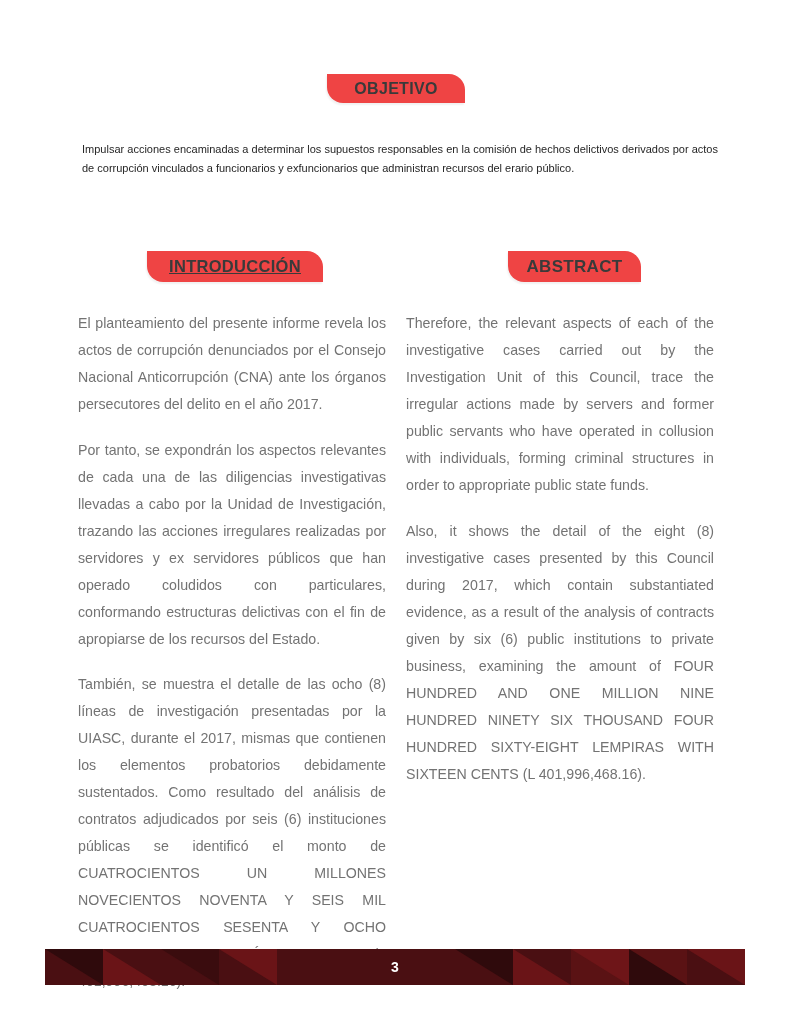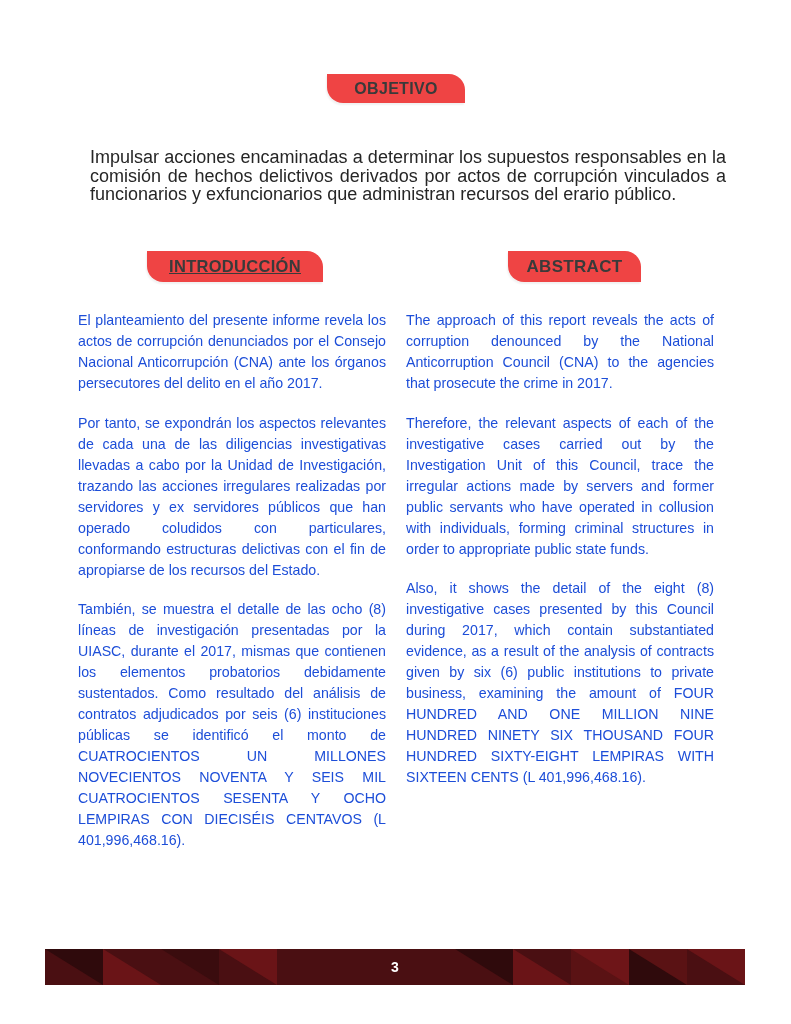--- a/index.html
+++ b/index.html
@@ -17,38 +17,38 @@
       color: #3a3a3a;
       letter-spacing: 0.3px;
     }
     .tab-objetivo { left: 327px; top: 74px; width: 138px; height: 29px; font-size: 16px; }
     .tab-intro    { left: 147px; top: 251px; width: 176px; height: 31px; font-size: 16.5px; text-decoration: underline; }
     .tab-abstract { left: 508px; top: 251px; width: 133px; height: 31px; font-size: 17px; }
 
     .para {
       position: absolute;
       font-family: "Liberation Sans", sans-serif;
-      font-size: 18px;
+      font-size: 11px;
       line-height: 18.6px;
       text-align: justify;
       color: #262626;
-      margin: 12px;
+      margin: 4px;
     }
     .objective-text { left: 78px; top: 136px; width: 636px; text-align: justify; }
 
     .col { position: absolute; top: 310px; width: 308px; }
     .col-left  { left: 78px; }
     .col-right { left: 406px; }
     .col p {
       margin: 0 0 18.6px 0;
       font-family: "Liberation Sans", sans-serif;
       font-size: 14.2px;
-      line-height: 21px;
+      line-height: 27px;
       text-align: justify;
-      color: #1d4ed8;
+      color: #737373;
     }
 
     .footer {
       position: absolute; left: 45px; top: 949px; width: 700px; height: 36px;
       background: #4a0f12; overflow: hidden;
     }
     .footer svg { position: absolute; left: 0; top: 0; }
     .page-number {
       position: absolute; left: 0; top: 0; width: 700px; height: 36px;
       display: flex; align-items: center; justify-content: center;
@@ -72,21 +72,20 @@
   <span>ABSTRACT</span>
 </div>
 
 <div class="col col-left">
   <p>El planteamiento del presente informe revela los actos de corrupción denunciados por el Consejo Nacional Anticorrupción (CNA) ante los órganos persecutores del delito en el año 2017.</p>
   <p>Por tanto, se expondrán los aspectos relevantes de cada una de las diligencias investigativas llevadas a cabo por la Unidad de Investigación, trazando las acciones irregulares realizadas por servidores y ex servidores públicos que han operado coludidos con particulares, conformando estructuras delictivas con el fin de apropiarse de los recursos del Estado.</p>
   <p>También, se muestra el detalle de las ocho (8) líneas de investigación presentadas por la UIASC, durante el 2017, mismas que contienen los elementos probatorios debidamente sustentados. Como resultado del análisis de contratos adjudicados por seis (6) instituciones públicas se identificó el monto de CUATROCIENTOS UN MILLONES NOVECIENTOS NOVENTA Y SEIS MIL CUATROCIENTOS SESENTA Y OCHO LEMPIRAS CON DIECISÉIS CENTAVOS (L 401,996,468.16).</p>
 </div>
 
 <div class="col col-right">
-  <p>The approach of this report reveals the acts of corruption denounced by the National Anticorruption Council (CNA) to the agencies that prosecute the crime in 2017.</p>
   <p>Therefore, the relevant aspects of each of the investigative cases carried out by the Investigation Unit of this Council, trace the irregular actions made by servers and former public servants who have operated in collusion with individuals, forming criminal structures in order to appropriate public state funds.</p>
   <p>Also, it shows the detail of the eight (8) investigative cases presented by this Council during 2017, which contain substantiated evidence, as a result of the analysis of contracts given by six (6) public institutions to private business, examining the amount of FOUR HUNDRED AND ONE MILLION NINE HUNDRED NINETY SIX THOUSAND FOUR HUNDRED SIXTY-EIGHT LEMPIRAS WITH SIXTEEN CENTS (L 401,996,468.16).</p>
 </div>
 
 <div class="footer">
   <svg width="700" height="36" viewBox="0 0 700 36">
 
     <rect x="0" y="0" width="58" height="36" fill="#4a0f12"></rect>
     <polygon points="0,0 58,0 58,36" fill="#2f0a0c"></polygon>
     <rect x="58" y="0" width="58" height="36" fill="#6a1417"></rect>

